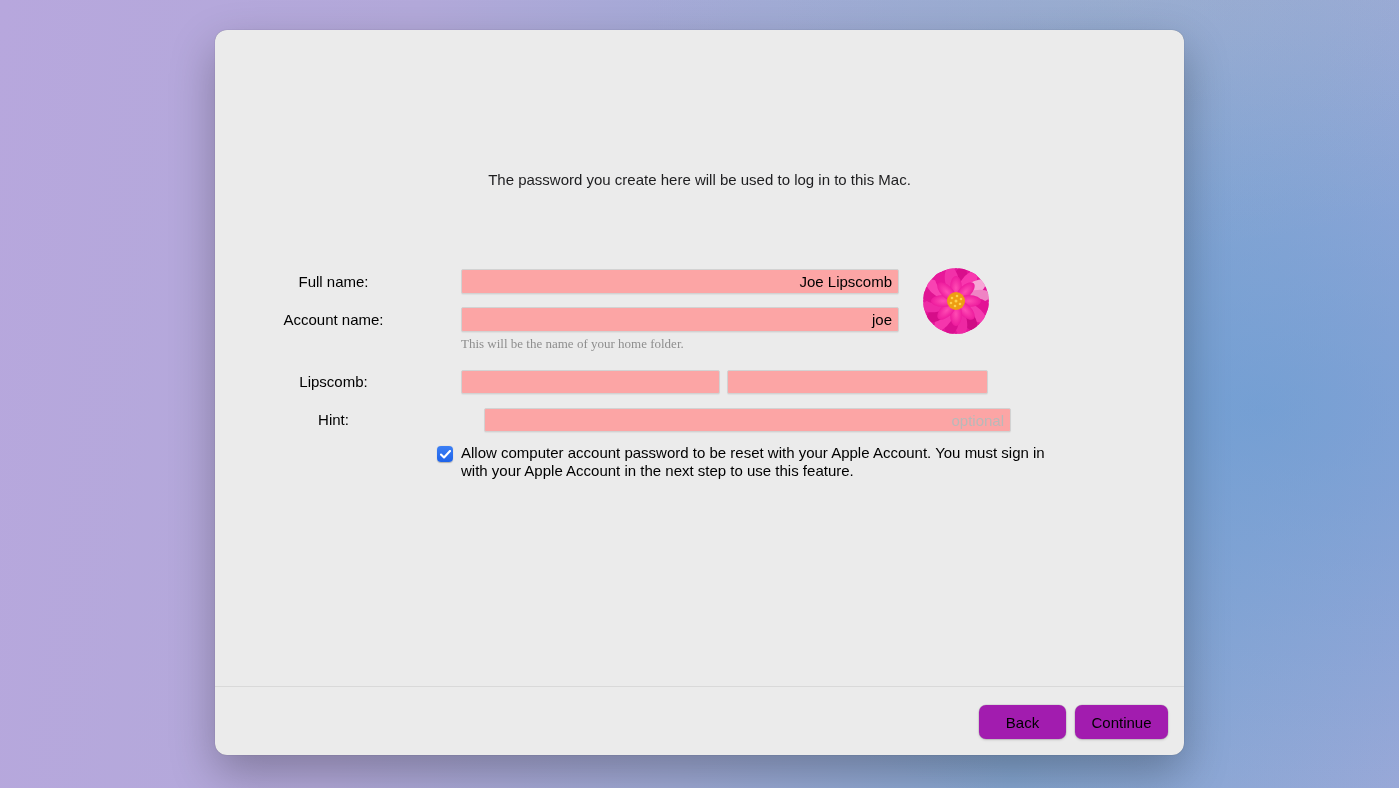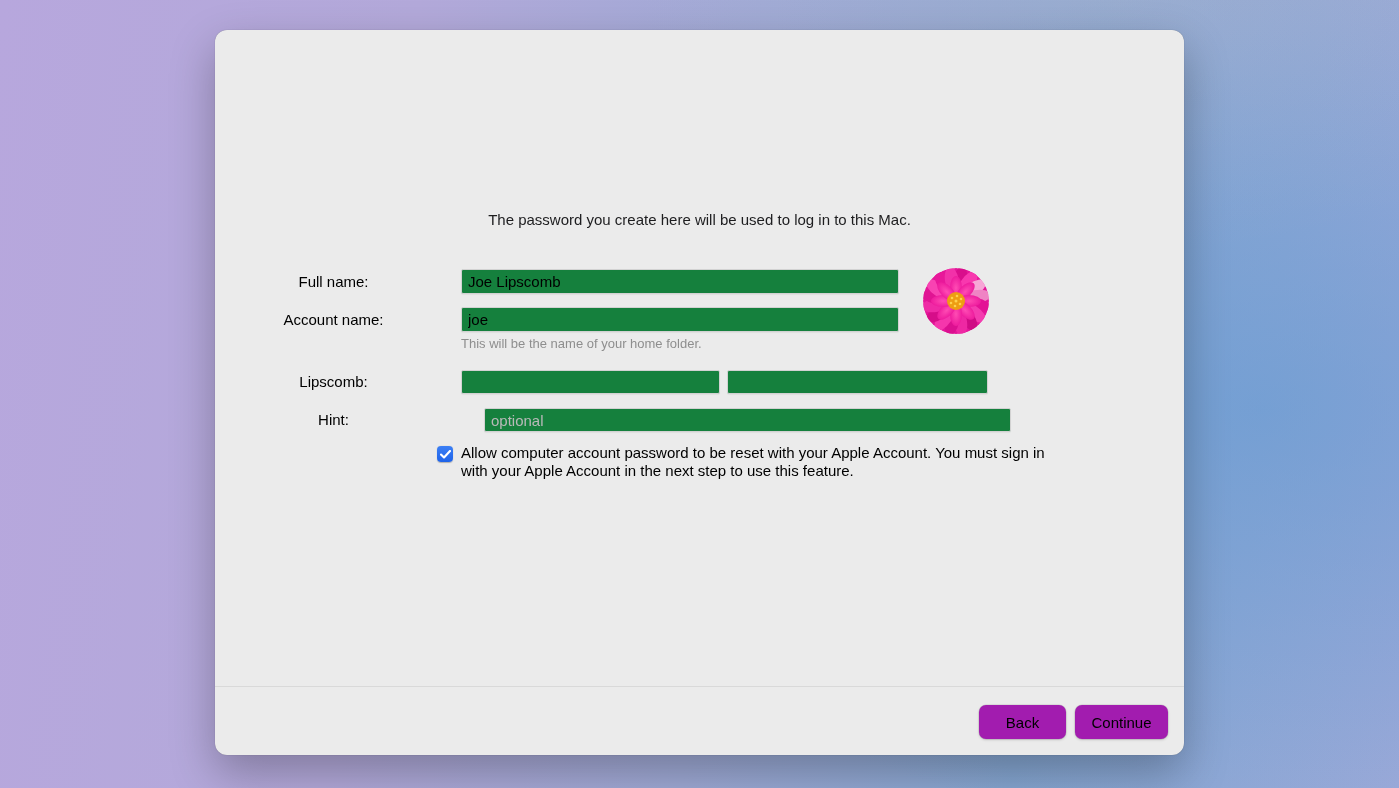--- a/index.html
+++ b/index.html
@@ -29,43 +29,43 @@
     font-size: 32px; font-weight: 700;
     letter-spacing: -0.4px;
     color: #1b1b1d;
   }
   .subtitle {
     position: absolute;
     top: 141px; left: 0; width: 100%;
     text-align: center;
     font-size: 15px;
     color: #1d1d1f;
-    margin-top: 40px;
   }
 
   .row { position: absolute; left: 0; display: flex; }
   .row .label {
     position: absolute;
     left: 0; width: 237px;
     text-align: center;
     font-size: 15px;
     color: #000;
   }
 
   .text-input {
     position: absolute;
-    background: #15803d;
+    background: #fca5a5;
     border: 1px solid #d2d2d2;
     border-radius: 2px;
     font-family: "Liberation Sans", sans-serif;
     font-size: 15px;
     color: #000;
     padding: 8px 6px;
     outline: none;
     box-shadow: 0 1px 1px rgba(0,0,0,0.05);
+    text-align: right;
   }
   .text-input::placeholder { color: #b9b9b9; }
 
   .row-fullname   { top: 239px; height: 25px; }
   .row-account    { top: 277px; height: 25px; }
   .row-password   { top: 340px; height: 24px; }
   .row-hint       { top: 378px; height: 24px; }
   .row .label     { line-height: 25px; }
   .row-password .label, .row-hint .label { line-height: 24px; }
 
@@ -73,20 +73,21 @@
   .input-account  { left: 246px; top: 0; width: 438px; height: 25px; }
   .input-password { left: 246px; top: 0; width: 259px; height: 24px; }
   .input-verify   { left: 512px; top: 0; width: 261px; height: 24px; }
   .input-hint     { left: 246px; top: 0; width: 527px; height: 24px; margin-left: 23px; }
 
   .helper {
     position: absolute;
     top: 306px; left: 246px;
     font-size: 13px;
     color: #8e8e8e;
+    font-family: Liberation Serif, serif;
   }
 
   .avatar {
     position: absolute;
     left: 708px; top: 238px;
     width: 66px; height: 66px;
     border-radius: 50%;
     overflow: hidden;
     cursor: pointer;
   }

